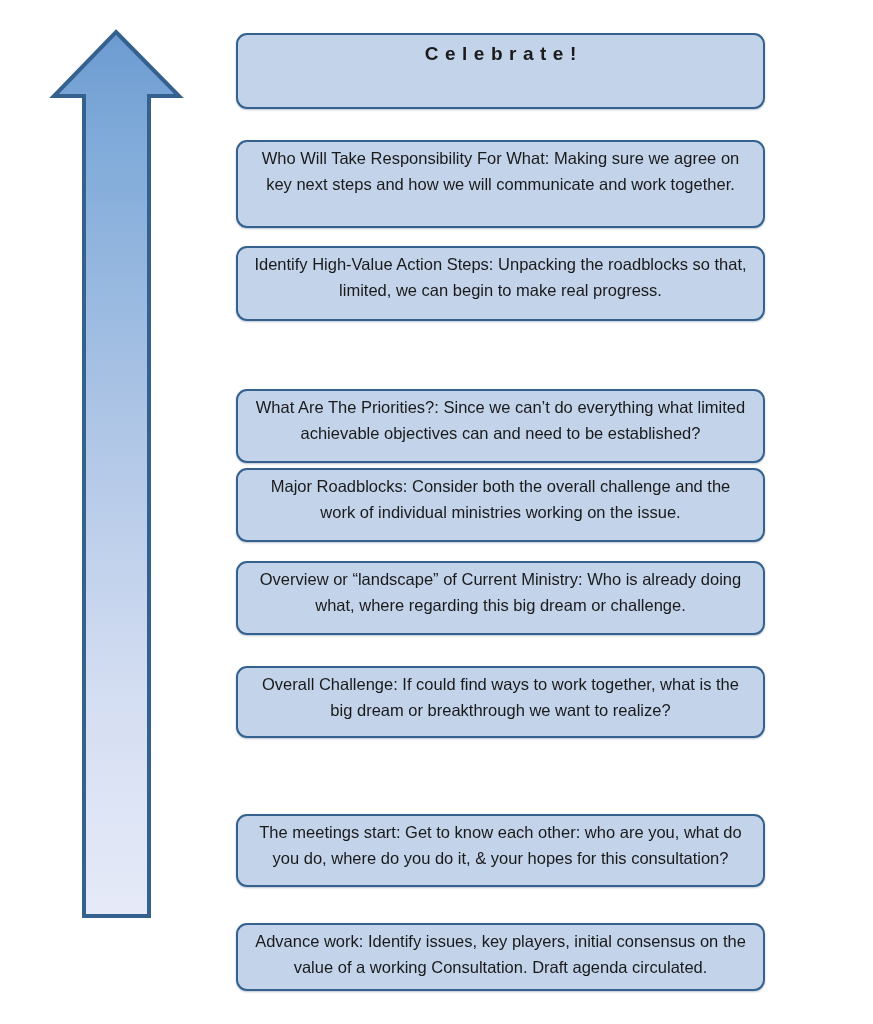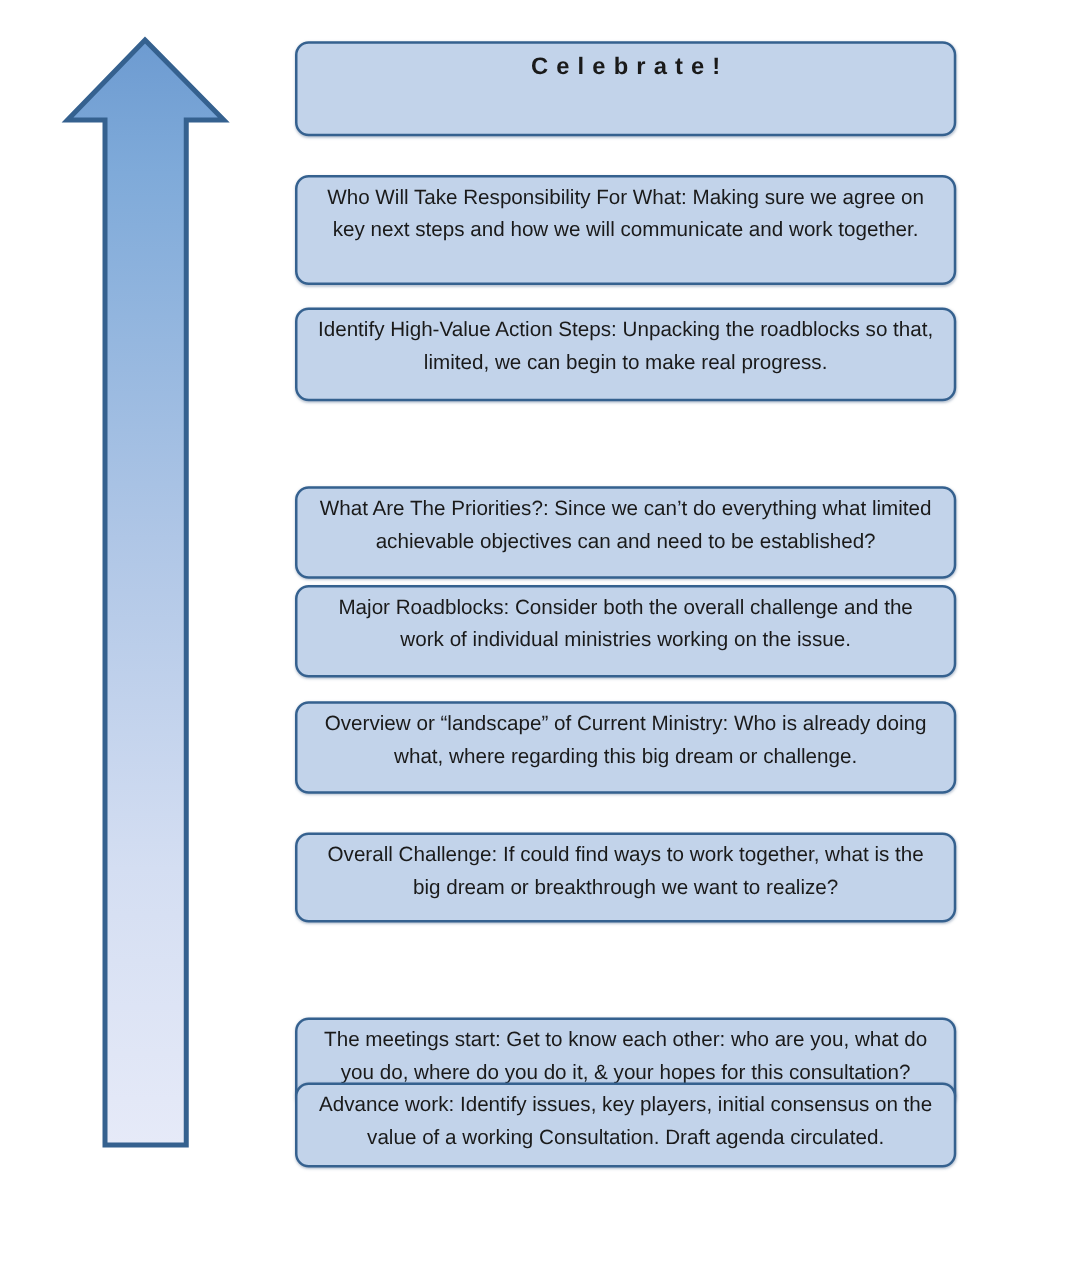--- a/index.html
+++ b/index.html
@@ -104,18 +104,18 @@
       </div>
       <div class="step-box" style="top: 561px; height: 74px;">
         <span class="step-text">Overview or “landscape” of Current Ministry: Who is already doing what, where regarding this big dream or challenge.</span>
       </div>
       <div class="step-box" style="top: 666px; height: 72px;">
         <span class="step-text">Overall Challenge: If could find ways to work together, what is the big dream or breakthrough we want to realize?</span>
       </div>
       <div class="step-box" style="top: 782px; height: 73px; margin-top: 32px;">
         <span class="step-text">The meetings start: Get to know each other: who are you, what do you do, where do you do it, &amp; your hopes for this consultation?</span>
       </div>
-      <div class="step-box" style="top: 866px; height: 68px;">
+      <div class="step-box" style="top: 923px; height: 68px;">
         <span class="step-text">Advance work: Identify issues, key players, initial consensus on the value of a working Consultation.  Draft agenda circulated.</span>
       </div>
     </div>
 
 </div>
 
 </body></html>

